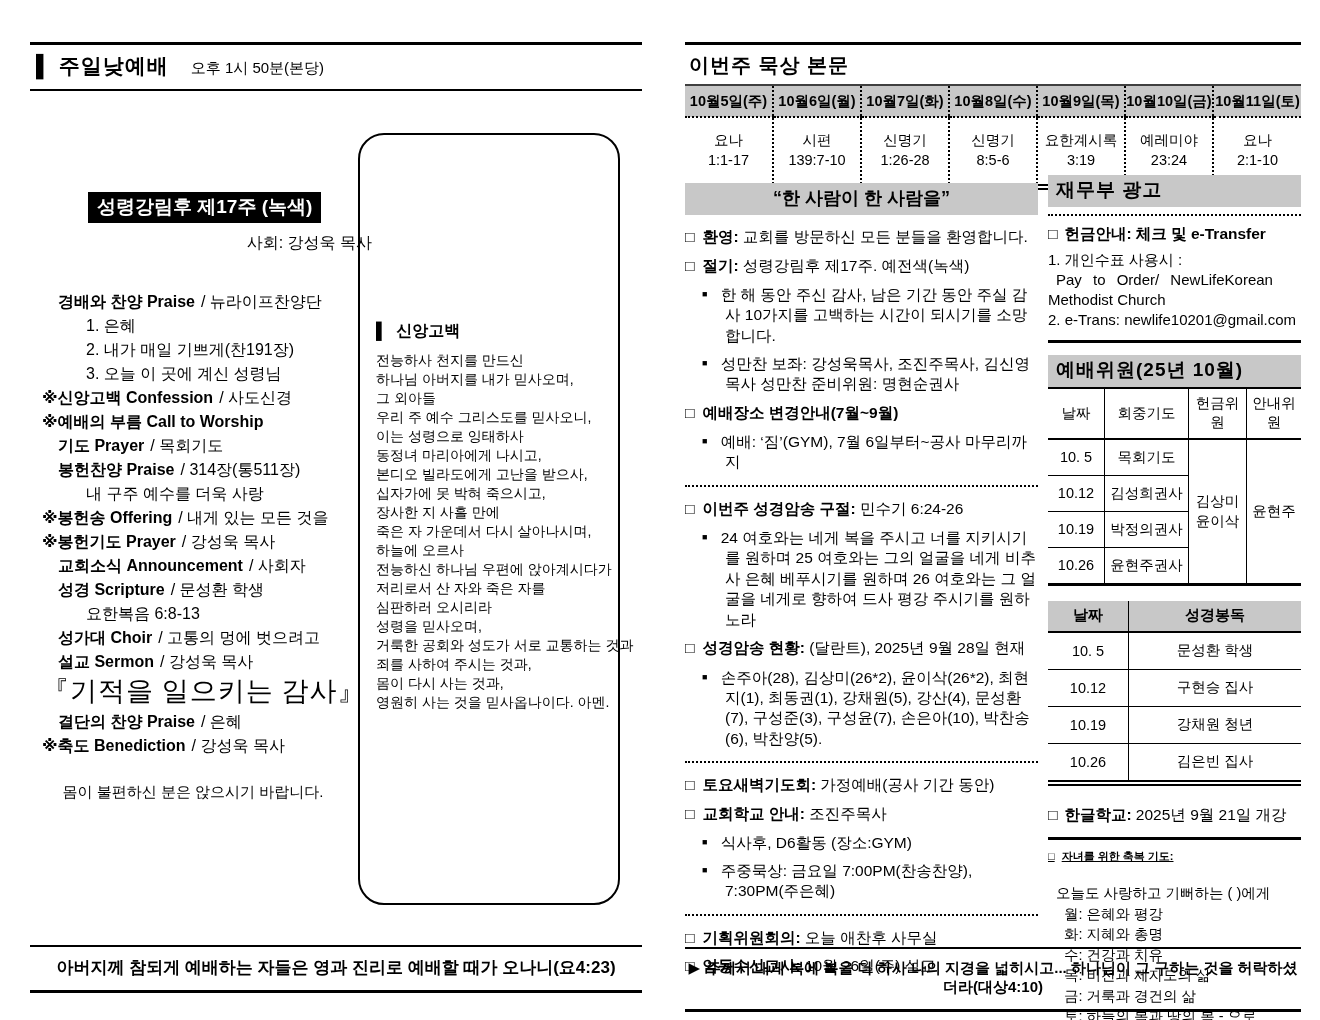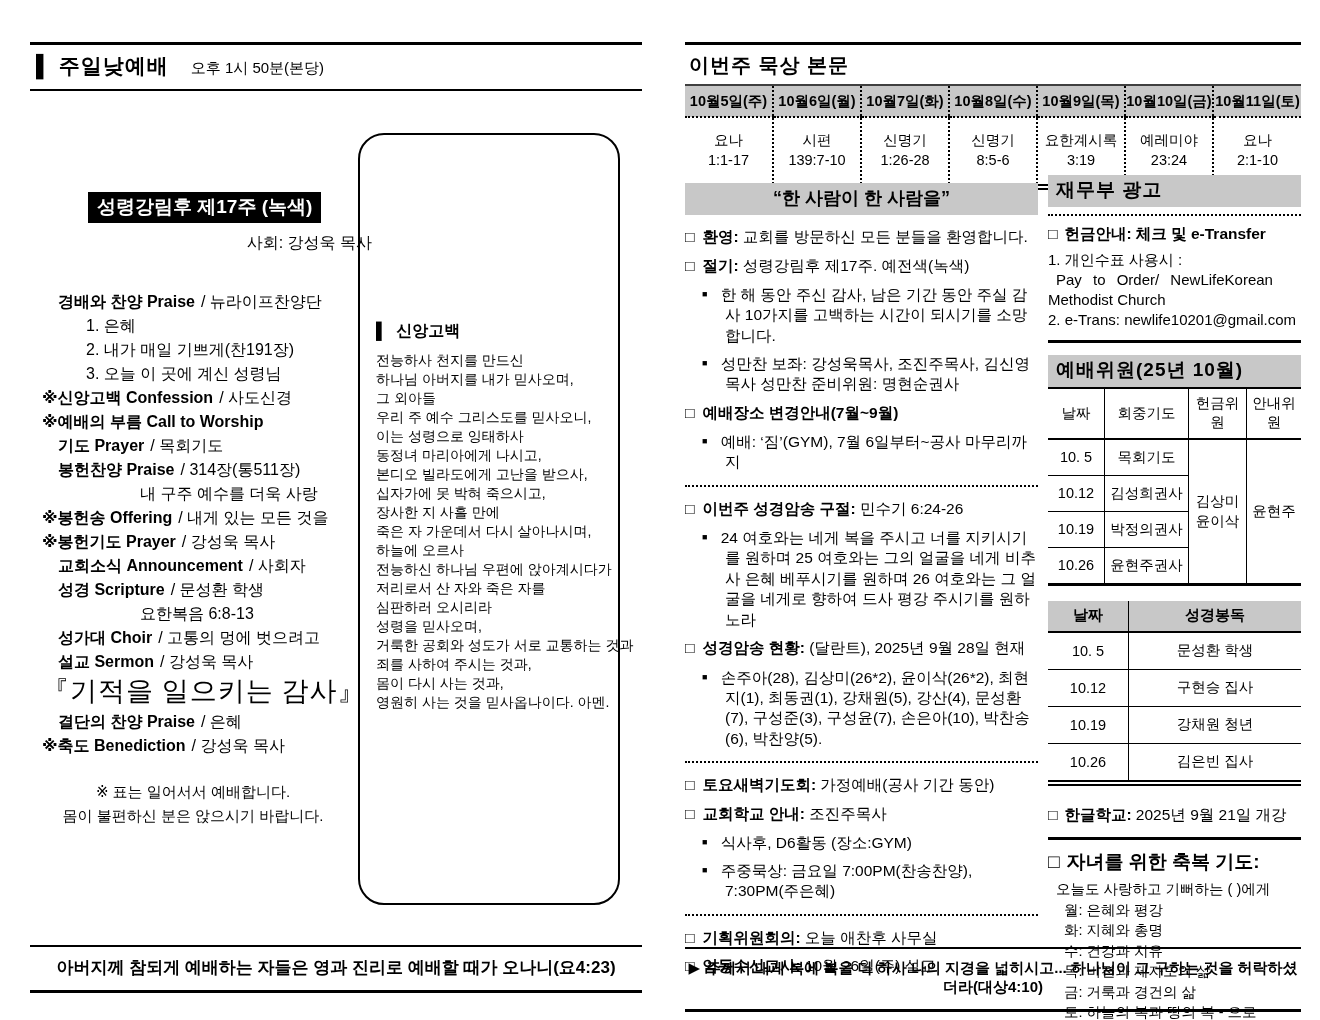--- a/index.html
+++ b/index.html
@@ -15,21 +15,21 @@
   .lp-header{border-top:3px solid #000;border-bottom:2px solid #000;padding:7px 6px 9px;display:flex;align-items:baseline;gap:22px;}
   .lp-title{font-size:21px;font-weight:bold;letter-spacing:1px;}
   .lp-time{font-size:15px;}
   .worship{position:absolute;left:12px;top:150px;width:332px;}
   .svc-title{display:inline-block;margin-left:46px;background:#000;color:#fff;font-weight:bold;font-size:19px;padding:2px 9px 3px;}
   .presider{text-align:right;font-size:16px;margin-top:10px;padding-right:2px;}
   .w-list{margin-top:36px;font-size:16px;line-height:24px;}
   .w-line.ind0{margin-left:0;}
   .w-line.ind1{margin-left:16px;}
   .w-line.sub{margin-left:38px;}
-  .w-line.sub2{margin-left:92px;}
+  .w-line.sub2{margin-left:38px;}
   .w-name{font-weight:bold;text-align:right;}
   .w-detail{margin-left:6px;}
   .w-line.sermon{margin:5px 0 3px;}
   .w-line.sermon .w-name{font-weight:normal;font-family:"Liberation Serif","DejaVu Serif",serif;font-size:27px;letter-spacing:1px;}
   .w-notes{margin-top:22px;width:302px;text-align:center;font-size:15px;line-height:24px;}
   .creed-box{position:absolute;left:328px;top:91px;width:262px;height:772px;border:2px solid #000;border-radius:26px;box-sizing:border-box;padding:186px 15px 0 16px;}
   .creed-title{font-weight:bold;font-size:16px;margin-bottom:9px;}
   .creed-line{font-size:14px;line-height:19px;white-space:nowrap;}
   .lp-footer{position:absolute;left:0;top:903px;width:100%;border-top:2px solid #000;border-bottom:3px solid #000;text-align:center;font-weight:bold;font-size:17px;padding:9px 0 11px;box-sizing:border-box;}
 
@@ -72,21 +72,21 @@
   .reading{margin-top:15px;}
   table.rtable{border-bottom:6px double #000;}
   .rtable th{background:#c8c8c8;font-size:15px;font-weight:bold;padding:5px 0 6px;border-left:1.5px solid #000;border-bottom:2px solid #000;}
   .rtable th.first{border-left:none;}
   .rtable td{font-size:14.5px;text-align:center;padding:8px 0 9px;border-left:1.5px solid #000;border-top:1.5px solid #000;}
   .rtable td.first{border-left:none;}
   .rtable tr.r0 td{border-top:none;}
   .hangul-sec{margin-top:15px;border-bottom:3px solid #000;padding:4px 0 11px;font-size:15.5px;}
   .hangul-sec .marker{margin-right:7px;}
   .blessing{border-bottom:3px solid #000;padding:9px 0 12px;}
-  .blessing-title{font-weight:bold;font-size:19px;margin-bottom:4px;}
+  .blessing-title{font-weight:bold;font-size:11px;margin-bottom:19px;text-decoration:underline;}
   .blessing-title .marker{margin-right:7px;}
   .b-line{font-size:14.5px;line-height:20.5px;}
   .b-line.ind0{padding-left:8px;}
   .b-line.ind1{padding-left:16px;}
   .b-line.ind2{padding-left:46px;}
   .rp-footer{position:absolute;left:0;top:905px;width:100%;border-top:2px solid #000;border-bottom:3px solid #000;text-align:center;font-weight:bold;font-size:15px;padding:10px 0 12px;box-sizing:border-box;}
   .rp-footer .marker{margin-right:6px;}
 </style>
 </head>
 <body>
@@ -136,21 +136,20 @@
         <div class="w-line ind1"><span class="w-name">설교 Sermon</span><span class="w-detail">/ 강성욱 목사</span></div>
 
         <div class="w-line sermon"><span class="w-name">『기적을 일으키는 감사』</span><span class="w-detail"></span></div>
 
         <div class="w-line ind1"><span class="w-name">결단의 찬양 Praise</span><span class="w-detail">/ 은혜</span></div>
 
         <div class="w-line ind0"><span class="w-name">※축도 Benediction</span><span class="w-detail">/ 강성욱 목사</span></div>
 
     </div>
     <div class="w-notes">
-      <div>※ 표는 일어서서 예배합니다.</div>
       <div>몸이 불편하신 분은 앉으시기 바랍니다.</div>
     </div>
   </div>
 
   <div class="creed-box">
     <div class="creed-title"><span>▌</span>&nbsp; <span>신앙고백</span></div>
     <div>
 
         <div class="creed-line">전능하사 천지를 만드신</div>
 

